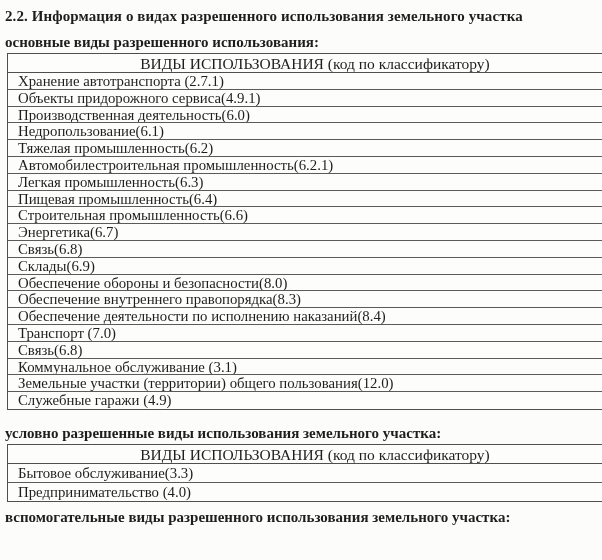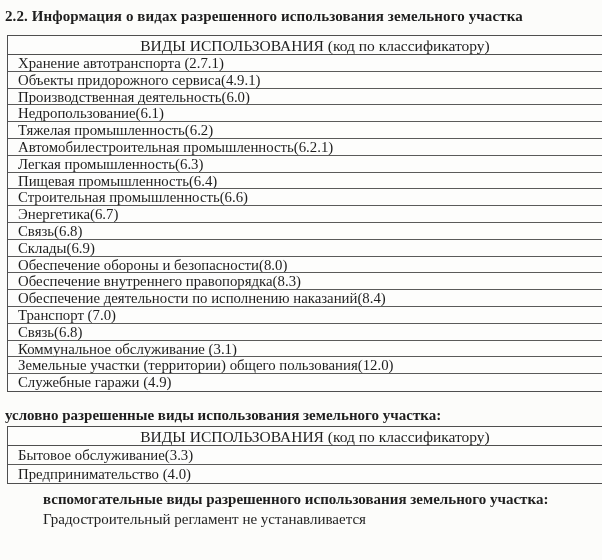--- a/index.html
+++ b/index.html
@@ -36,31 +36,32 @@
   .row {
     height: 16.8px; line-height: 16.6px;
     font-size: 14.8px;
     padding-left: 10px;
     border-bottom: 1px solid #5a5a5a;
     white-space: nowrap; overflow: hidden;
   }
   .grid-table .row:last-child { border-bottom: none; }
   .section-2 { margin-top: 16px; }
   .section-2 .row { height: 18.6px; line-height: 18.2px; }
-  .footer { margin-top: 8px; margin-left: 38px; }
+  .footer { margin-top: 8px; }
   .footer-text { font-size: 15px; line-height: 15px; margin-top: 5px; }
 </style>
 </head>
 <body>
 
 <div class="page">
 
   <div class="doc-title">2.2. Информация о видах разрешенного использования земельного участка</div>
 
   <div class="section section-1">
+    <div class="section-heading">основные виды разрешенного использования:</div>
     <div class="grid-table">
       <div class="thead">ВИДЫ ИСПОЛЬЗОВАНИЯ (код по классификатору)</div>
       <div class="row">Хранение автотранспорта (2.7.1)</div>
       <div class="row">Объекты придорожного сервиса(4.9.1)</div>
       <div class="row">Производственная деятельность(6.0)</div>
       <div class="row">Недропользование(6.1)</div>
       <div class="row">Тяжелая промышленность(6.2)</div>
       <div class="row">Автомобилестроительная промышленность(6.2.1)</div>
       <div class="row">Легкая промышленность(6.3)</div>
       <div class="row">Пищевая промышленность(6.4)</div>
@@ -83,16 +84,15 @@
     <div class="section-heading">условно разрешенные виды использования земельного участка:</div>
     <div class="grid-table">
       <div class="thead">ВИДЫ ИСПОЛЬЗОВАНИЯ (код по классификатору)</div>
       <div class="row">Бытовое обслуживание(3.3)</div>
       <div class="row">Предпринимательство (4.0)</div>
     </div>
   </div>
 
   <div class="footer">
     <div class="section-heading">вспомогательные виды разрешенного использования земельного участка:</div>
-    <div class="footer-text">Градостроительный регламент не устанавливается</div>
   </div>
 
 </div>
 
 </body></html>

